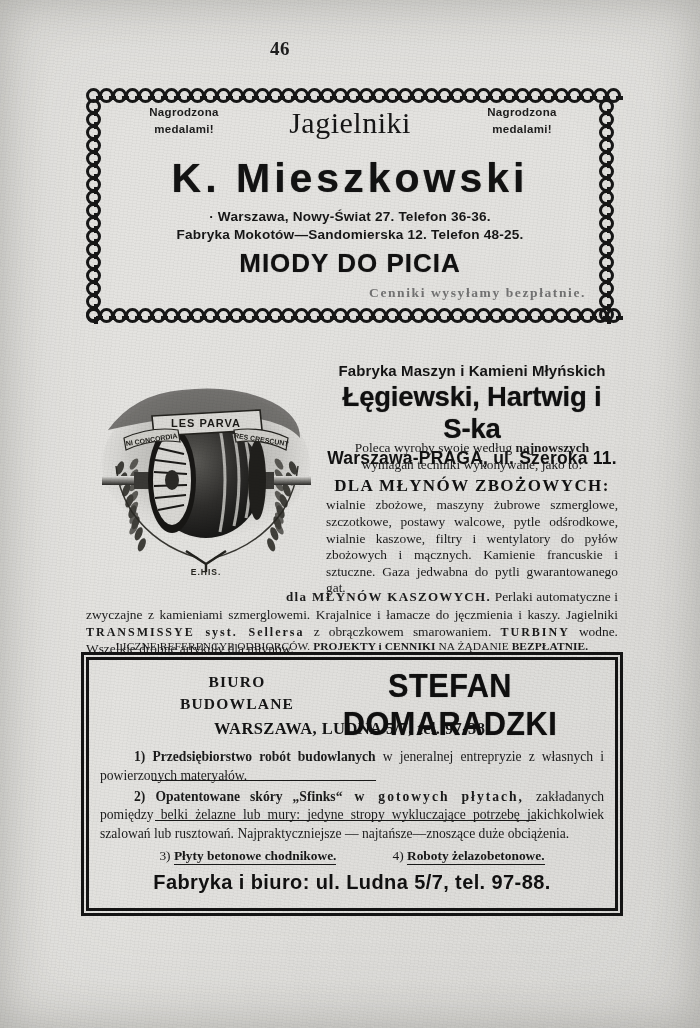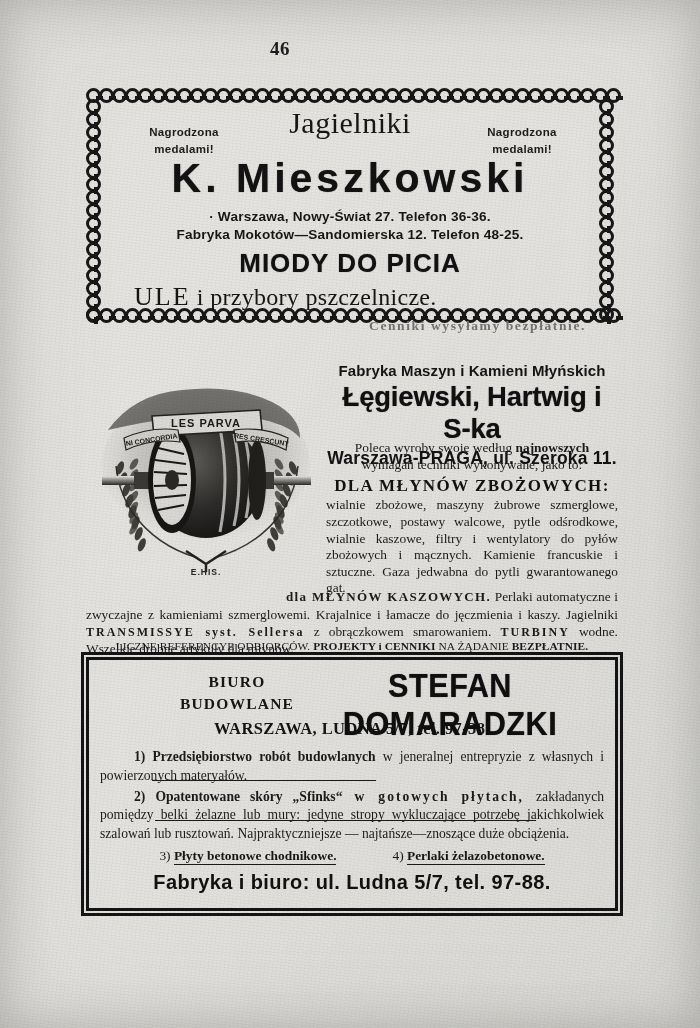--- a/index.html
+++ b/index.html
@@ -53,21 +53,21 @@
     content:"";position:absolute;left:5px;bottom:-5px;width:4px;height:7px;background:#171717;
   }
   .chain-top{left:0;top:0;}
   .chain-bot{left:0;bottom:0;}
   .chain-left{left:0;top:11px;}
   .chain-right{right:0;top:11px;}
 
   .ad1-inner{position:absolute;left:22px;right:22px;top:16px;bottom:14px;}
   .a1-row1{position:relative;height:56px;}
   .medal{
-    position:absolute;top:20px;width:120px;text-align:center;
+    position:absolute;top:0;width:120px;text-align:center;
     font-family:"Liberation Sans", sans-serif;
     font-size:11.5px;font-weight:700;line-height:1.45;letter-spacing:.3px;color:#1c1c1c;
   }
   .medal.l{left:16px;} .medal.r{right:10px;}
   .a1-script{
     text-align:center;font-family:"Liberation Serif", serif;
     font-size:30px;letter-spacing:.5px;color:#161616;padding-top:2px;
   }
   .a1-name{
     text-align:center;font-family:"Liberation Sans", sans-serif;
@@ -325,24 +325,20 @@
 
       <div class="a1-name">K. Mieszkowski</div>
 
       <div class="a1-addr">
         <div>· Warszawa, Nowy-Świat 27. Telefon 36-36.</div>
         <div>Fabryka Mokotów—Sandomierska 12. Telefon 48-25.</div>
       </div>
 
       <div class="a1-miody">MIODY DO PICIA</div>
 
-      <div class="a1-ule">
-        <b>ULE</b>
-        <span>i przybory pszczelnicze.</span>
-      </div>
 
       <div class="a1-cenniki">Cenniki wysyłamy bezpłatnie.</div>
     </div>
   </div>
 
   <div class="ad2">
 
     <div class="ad2-illu">
       <svg viewBox="0 0 225 210" width="225" height="210">
         <defs>
@@ -511,21 +507,21 @@
         </p>
       </div>
 
       <div class="a3-34">
         <div>
           <span>3)</span>
           <u>Płyty betonowe chodnikowe.</u>
         </div>
         <div>
           <span>4)</span>
-          <u>Perlaki żelazobetonowe.</u>
+          <u>Roboty żelazobetonowe.</u>
         </div>
       </div>
 
       <div class="a3-final">Fabryka i biuro: ul. Ludna 5/7, tel. 97-88.</div>
     </div>
   </div>
 
 </div>
 
 <div id="paper-texture"></div>

